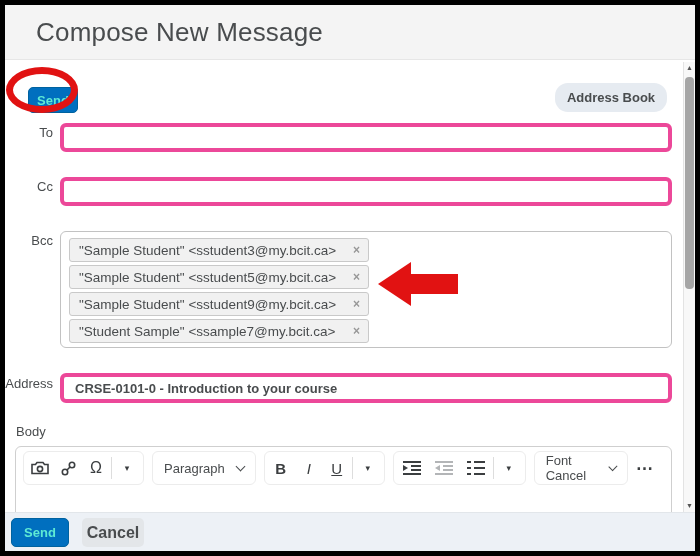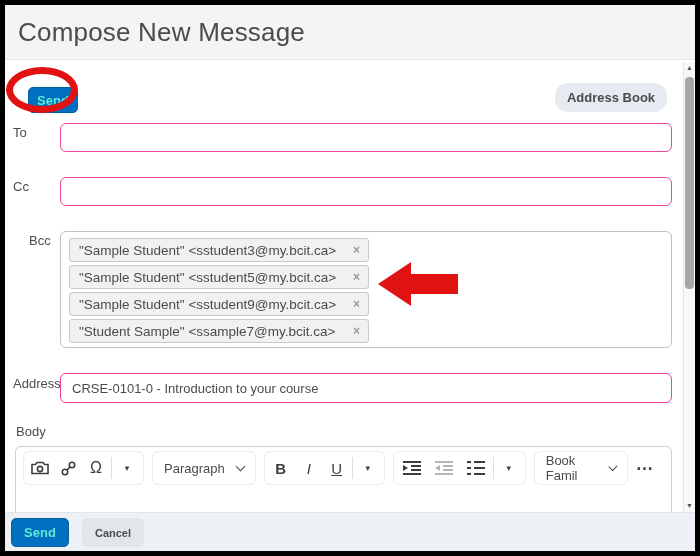--- a/index.html
+++ b/index.html
@@ -1,35 +1,35 @@
 <!DOCTYPE html>
 <html><head>
 <meta charset="utf-8">
 <style>
   * { box-sizing: border-box; margin: 0; padding: 0; }
   body { font-family: "Liberation Sans", "DejaVu Sans", sans-serif; background: #fff; }
   .frame { position: relative; width: 700px; height: 556px; border: 5px solid #000; background: #fff; overflow: hidden; }
 
   
-  .header { position: absolute; top: 0; left: 0; width: 690px; height: 55px; background: #f4f4f4; border-bottom: 1px solid #e6e6e6; }
+  .header { position: absolute; top: 0; left: 0; width: 690px; height: 55px; background: #f4f4f4; border-bottom: 1px solid #e6e6e6; padding-left: 18px; }
   .header h1 { font-size: 26px; font-weight: 400; color: #494c4e; line-height: 54px; padding-left: 13px; letter-spacing: 0.2px; }
 
   
   .content { position: absolute; top: 56px; left: 0; width: 690px; height: 451px; background: #fff; overflow: hidden; }
 
   .btn-primary { background: #006fbf; color: #5eead4; font-family: inherit; font-size: 13px; font-weight: 700; border: 1px solid #00629f; border-radius: 5px; cursor: pointer; }
   .btn-subtle { background: #e6ebf1; color: #494c4e; font-family: inherit; font-size: 13px; font-weight: 600; border: none; border-radius: 5px; cursor: pointer; }
 
   .send-top { position: absolute; left: 23px; top: 26px; width: 50px; height: 26px; }
   .addressbook { position: absolute; left: 550px; top: 22px; width: 112px; height: 29px; border-radius: 13px; }
 
   .annotation-ellipse { position: absolute; left: 1px; top: 6px; width: 72px; height: 46px; border: 7px solid #e11212; border-radius: 50%; pointer-events: none; z-index: 5; }
 
-  .flabel { position: absolute; left: 8px; width: 48px; text-align: left; font-size: 13px; color: #494c4e; }
-  .finput { position: absolute; left: 55px; width: 612px; height: 29px; border: 1px solid #ec4899; border-radius: 6px; background: #fff; font-family: inherit; font-size: 13px; color: #494c4e; padding: 0 11px; outline: none; }
+  .flabel { position: absolute; left: 0; width: 48px; text-align: right; font-size: 13px; color: #494c4e; }
+  .finput { position: absolute; left: 55px; width: 612px; height: 29px; border: 4px solid #ec4899; border-radius: 6px; background: #fff; font-family: inherit; font-size: 13px; color: #494c4e; padding: 0 11px; outline: none; font-weight: bold; }
 
   .lbl-to { top: 64px; } .inp-to { top: 62px; }
   .lbl-cc { top: 118px; } .inp-cc { top: 116px; }
   .lbl-bcc { top: 172px; padding-left: 16px; }
   .bccbox { position: absolute; left: 55px; top: 170px; width: 612px; height: 117px; border: 1px solid #c2c2c2; border-radius: 6px; background: #fff; padding: 6px 8px; }
   .tag { display: flex; align-items: center; justify-content: space-between; width: 300px; height: 24px; margin-bottom: 3px; background: #f1f1f1; border: 1px solid #c9c9c9; border-radius: 3px; padding: 0 8px 0 9px; }
   .tagtext { font-size: 13.5px; color: #494c4e; white-space: nowrap; }
   .tagx { font-size: 12px; font-weight: 700; color: #979797; cursor: pointer; line-height: 1; padding-left: 8px; }
 
   .annotation-arrow { position: absolute; left: 373px; top: 201px; z-index: 5; pointer-events: none; }
@@ -57,21 +57,21 @@
 
   
   .scrollbar { position: absolute; left: 678px; top: 57px; width: 13px; height: 450px; background: #f8f8f8; border-left: 1px solid #e3e3e3; border-right: 1px solid #e3e3e3; }
   .sb-arrow { position: absolute; left: 0; width: 11px; text-align: center; font-size: 7px; color: #555; cursor: pointer; line-height: 10px; }
   .sb-up { top: 1px; } .sb-down { bottom: 1px; }
   .sb-thumb { position: absolute; left: 1px; top: 15px; width: 9px; height: 212px; background: #a6a6a6; border-radius: 4px; cursor: grab; }
 
   
   .footer { position: absolute; top: 507px; left: 0; width: 690px; height: 39px; background: #edf1f6; border-top: 1px solid #e2e6ea; }
   .send-bottom { position: absolute; left: 6px; top: 5px; width: 58px; height: 29px; }
-  .cancel-btn { position: absolute; left: 77px; top: 5px; width: 62px; height: 29px; background: #e3e6e9; color: #494c4e; font-family: inherit; font-size: 11px; font-weight: 600; border: none; border-radius: 5px; cursor: pointer; }
+  .cancel-btn { position: absolute; left: 77px; top: 5px; width: 62px; height: 29px; background: #e3e6e9; color: #494c4e; font-family: inherit; font-size: 16px; font-weight: 600; border: none; border-radius: 5px; cursor: pointer; }
 
   .icon-svg { display: block; }
 </style>
 </head>
 <body>
 
 <div class="frame">
 
   <div class="header">
     <h1>Compose New Message</h1>
@@ -188,21 +188,21 @@
                 <rect x="7" y="12" width="11" height="2" fill="#3b3e40"></rect>
             </svg>
           </button>
           <span class="esep"></span>
           <button class="ebtn">
             <span class="smallarrow">▾</span>
           </button>
         </div>
 
         <div class="egroup ddgroup">
-          <span>Book Famil</span>
+          <span>Font Cancel</span>
           <span class="chev"></span>
         </div>
 
         <button class="emore">⋯</button>
       </div>
       <div class="ebody"></div>
     </div>
 
   </div>
 

